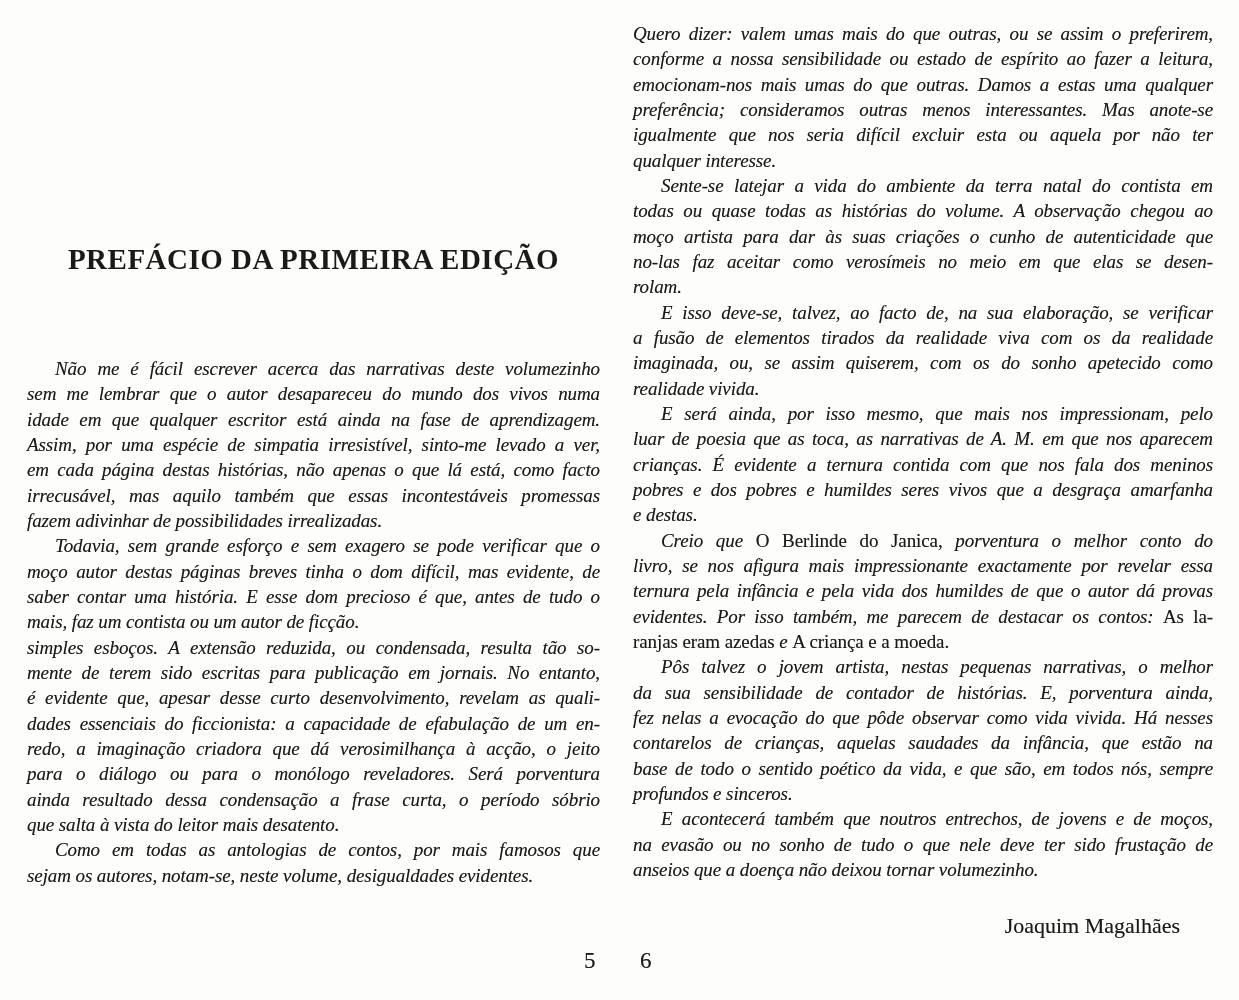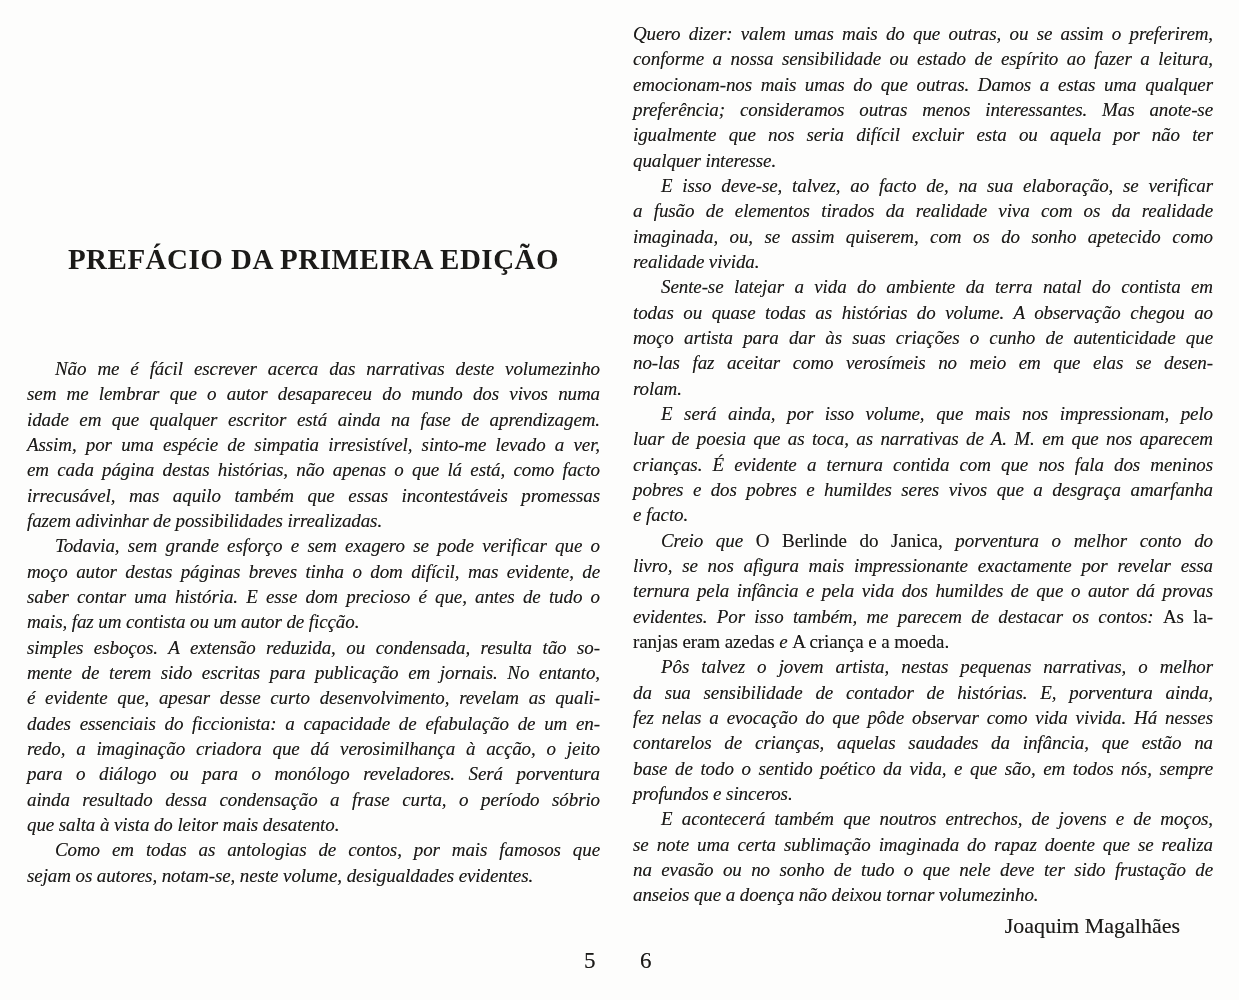--- a/index.html
+++ b/index.html
@@ -122,57 +122,56 @@
     <div class="body-block">
         <div class="para">
           <div class="line">Quero dizer: valem umas mais do que outras, ou se assim o preferirem,</div>
           <div class="line">conforme a nossa sensibilidade ou estado de espírito ao fazer a leitura,</div>
           <div class="line">emocionam-nos mais umas do que outras. Damos a estas uma qualquer</div>
           <div class="line">preferência; consideramos outras menos interessantes. Mas anote-se</div>
           <div class="line">igualmente que nos seria difícil excluir esta ou aquela por não ter</div>
           <div class="line end">qualquer interesse.</div>
         </div>
         <div class="para">
-          <div class="line first">E isso deve-se, talvez, ao facto de, na sua elaboração, se verificar</div>
-          <div class="line">a fusão de elementos tirados da realidade viva com os da realidade</div>
-          <div class="line">imaginada, ou, se assim quiserem, com os do sonho apetecido como</div>
-          <div class="line end">realidade vivida.</div>
-        </div>
-        <div class="para">
           <div class="line first">Sente-se latejar a vida do ambiente da terra natal do contista em</div>
           <div class="line">todas ou quase todas as histórias do volume.  A observação chegou ao</div>
           <div class="line">moço artista para dar às suas criações o cunho de autenticidade que</div>
           <div class="line">no-las faz aceitar como verosímeis no meio em que elas se desen-</div>
           <div class="line end">rolam.</div>
         </div>
         <div class="para">
-          <div class="line first">E será ainda, por isso volume, que mais nos impressionam, pelo</div>
+          <div class="line first">E isso deve-se, talvez, ao facto de, na sua elaboração, se verificar</div>
+          <div class="line">a fusão de elementos tirados da realidade viva com os da realidade</div>
+          <div class="line">imaginada, ou, se assim quiserem, com os do sonho apetecido como</div>
+          <div class="line end">realidade vivida.</div>
+        </div>
+        <div class="para">
+          <div class="line first">E será ainda, por isso mesmo, que mais nos impressionam, pelo</div>
           <div class="line">luar de poesia que as toca, as narrativas de A. M. em que nos aparecem</div>
           <div class="line">crianças. É evidente a ternura contida com que nos fala dos meninos</div>
           <div class="line">pobres e dos pobres e humildes seres vivos que a desgraça amarfanha</div>
-          <div class="line end">e facto.</div>
+          <div class="line end">e destas.</div>
         </div>
         <div class="para">
           <div class="line first">Creio que  <span class="roman">O Berlinde do Janica,</span> porventura o melhor conto do</div>
           <div class="line">livro, se nos afigura mais impressionante exactamente por revelar essa</div>
           <div class="line">ternura pela infância e pela vida dos humildes de que o autor dá provas</div>
           <div class="line">evidentes. Por isso também, me parecem de destacar os contos: <span class="roman">As la-</span></div>
           <div class="line end"><span class="roman">ranjas eram azedas</span> e <span class="roman">A criança e a moeda.</span></div>
         </div>
         <div class="para">
           <div class="line first">Pôs talvez o jovem artista, nestas pequenas narrativas, o melhor</div>
           <div class="line">da sua sensibilidade de contador de histórias. E, porventura ainda,</div>
           <div class="line">fez nelas a evocação do que pôde observar como vida vivida. Há nesses</div>
           <div class="line">contarelos de crianças, aquelas saudades da infância, que estão na</div>
           <div class="line">base de todo o sentido poético da vida, e que são, em todos nós, sempre</div>
           <div class="line end">profundos e sinceros.</div>
         </div>
         <div class="para">
           <div class="line first">E acontecerá também que noutros entrechos, de jovens e de moços,</div>
-          <div class="line">se note uma certa sublimação imaginada do rapaz doente que se realiza</div>
           <div class="line">na evasão ou no sonho de tudo o que nele deve ter sido frustação de</div>
           <div class="line end">anseios que a doença não deixou tornar volumezinho.</div>
         </div>
       </div>
     <div class="signature">Joaquim Magalhães</div>
     <div class="pagenum">6</div>
   </div>
 
 </div>
 

